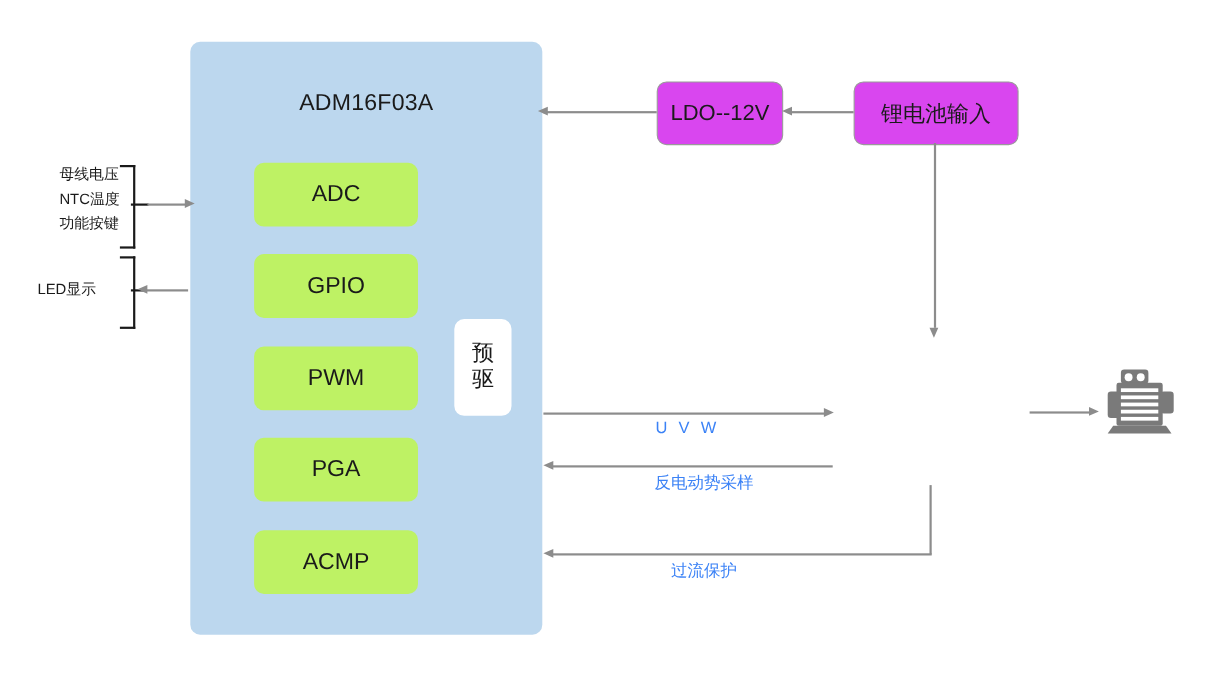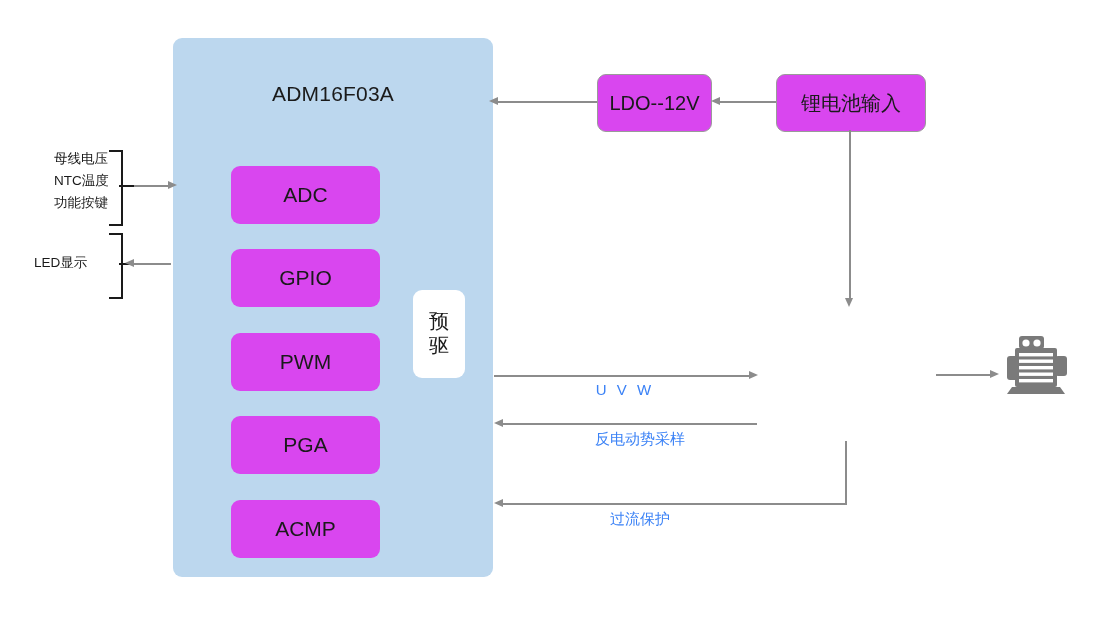--- a/index.html
+++ b/index.html
@@ -30,31 +30,30 @@
     left: 173px; top: 82px;
     width: 320px;
     text-align: center;
     font-size: 21px;
     color: #1a1a1a;
     letter-spacing: .2px;
   }
 
   
   .periph {
-    background: #d946ef;
+    background: #bef264;
     border-radius: 9px;
     display: flex;
     align-items: center;
     justify-content: center;
     font-size: 21px;
     color: #1a1a1a;
     left: 231px;
     width: 149px;
     height: 58px;
-    margin-top: 18px;
   }
   #blk-adc  { top: 148px; }
   #blk-gpio { top: 231px; }
   #blk-pwm  { top: 315px; }
   #blk-pga  { top: 398px; }
   #blk-acmp { top: 482px; }
 
   #blk-predrv {
     left: 413px; top: 290px;
     width: 52px; height: 88px;

